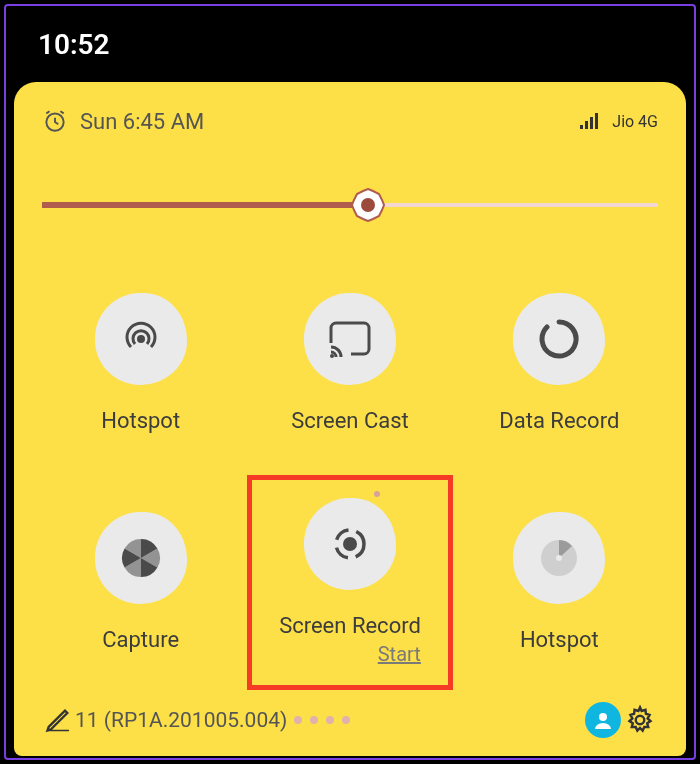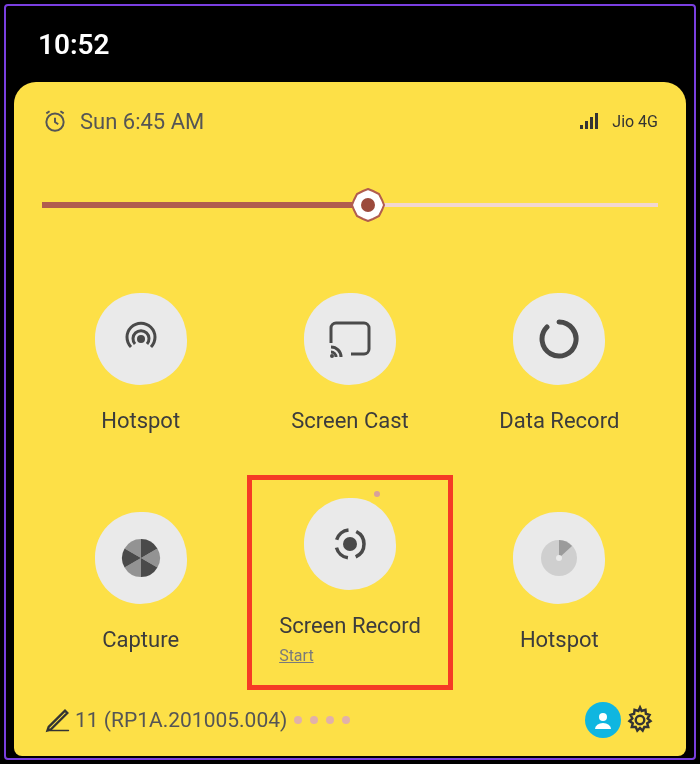--- a/index.html
+++ b/index.html
@@ -85,26 +85,26 @@
   }
   .tile .circle {
     width: 92px; height: 92px;
     background: #eaeaea;
     border-radius: 50% 48% 52% 50% / 50% 52% 48% 50%;
     display: flex; align-items: center; justify-content: center;
   }
   .tile .label {
     color: #3c3c3c;
     font-size: 22px;
-    text-align: left;
+    text-align: right;
     line-height: 1.25;
   }
   .tile .sublabel {
     color: #7a7a7a;
-    font-size: 16px;
+    font-size: 20px;
     margin-top: -2px;
     text-decoration: underline;
   }
   .tile .indicator-dot {
     position: absolute;
     top: 12px;
     left: 62%;
     width: 6px; height: 6px;
     border-radius: 50%;
     background: #d8a19a;

